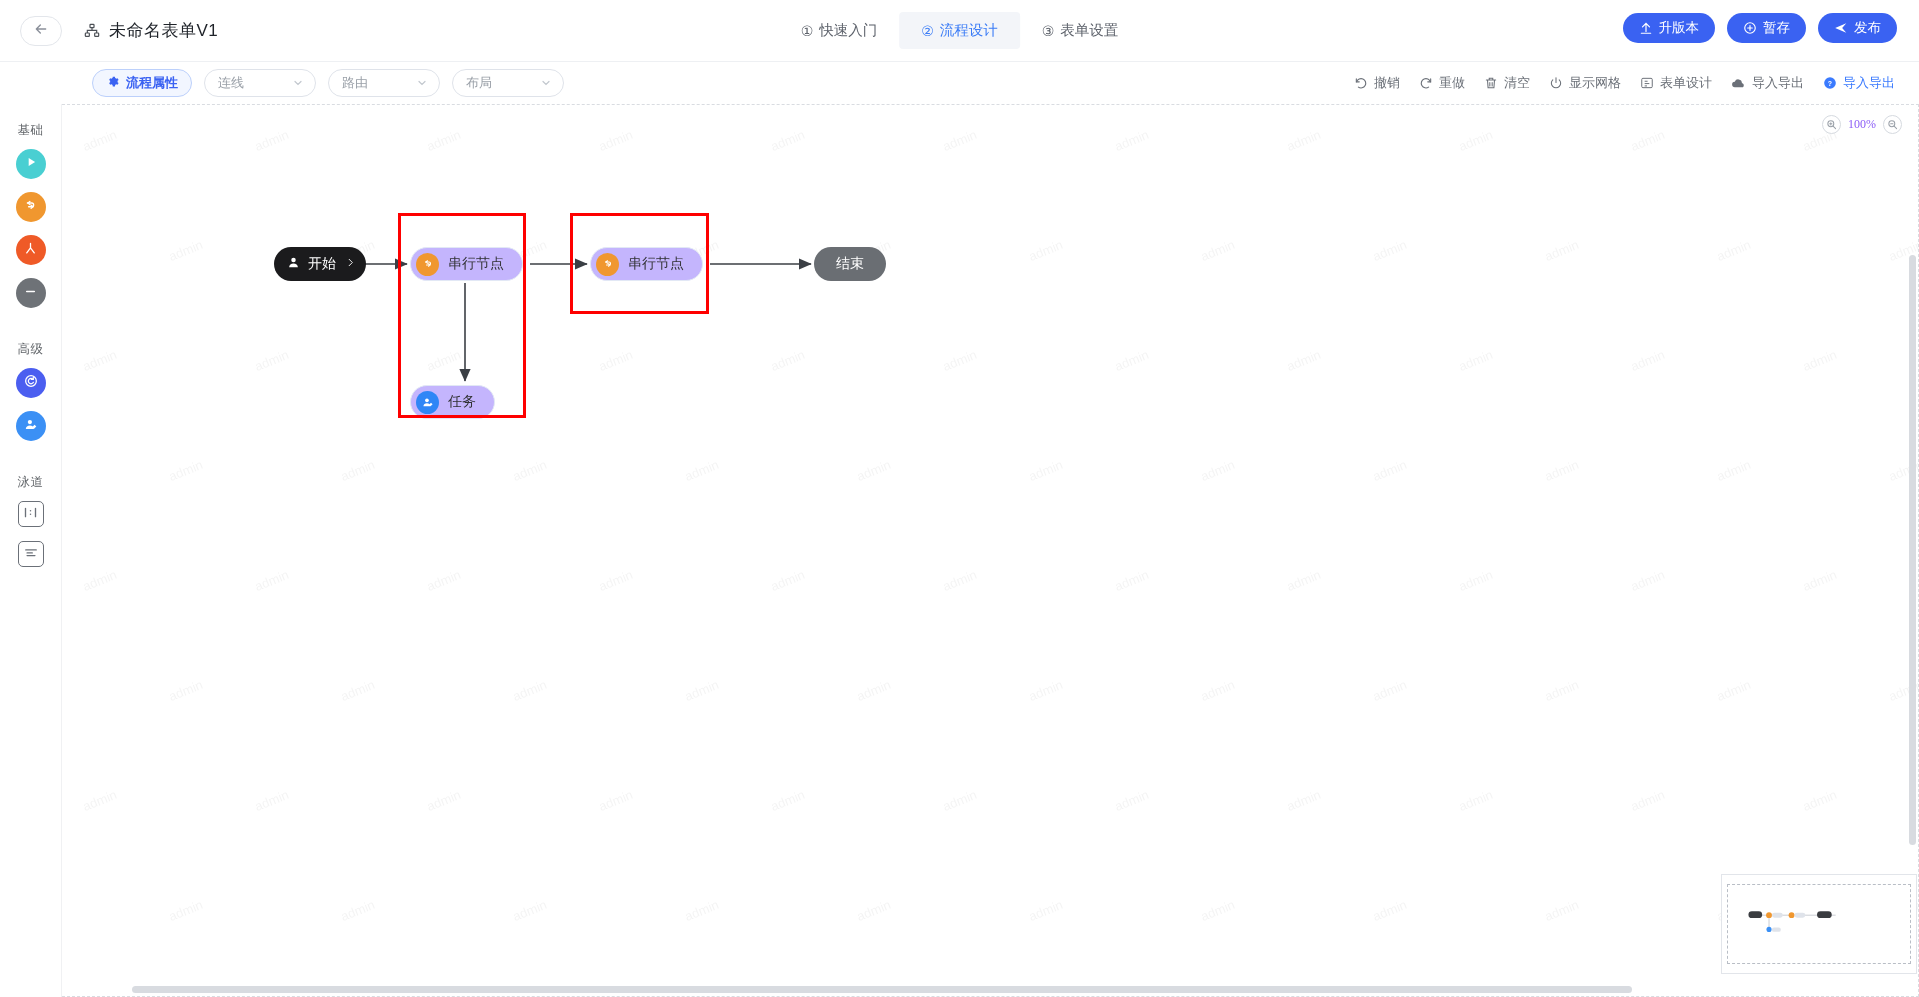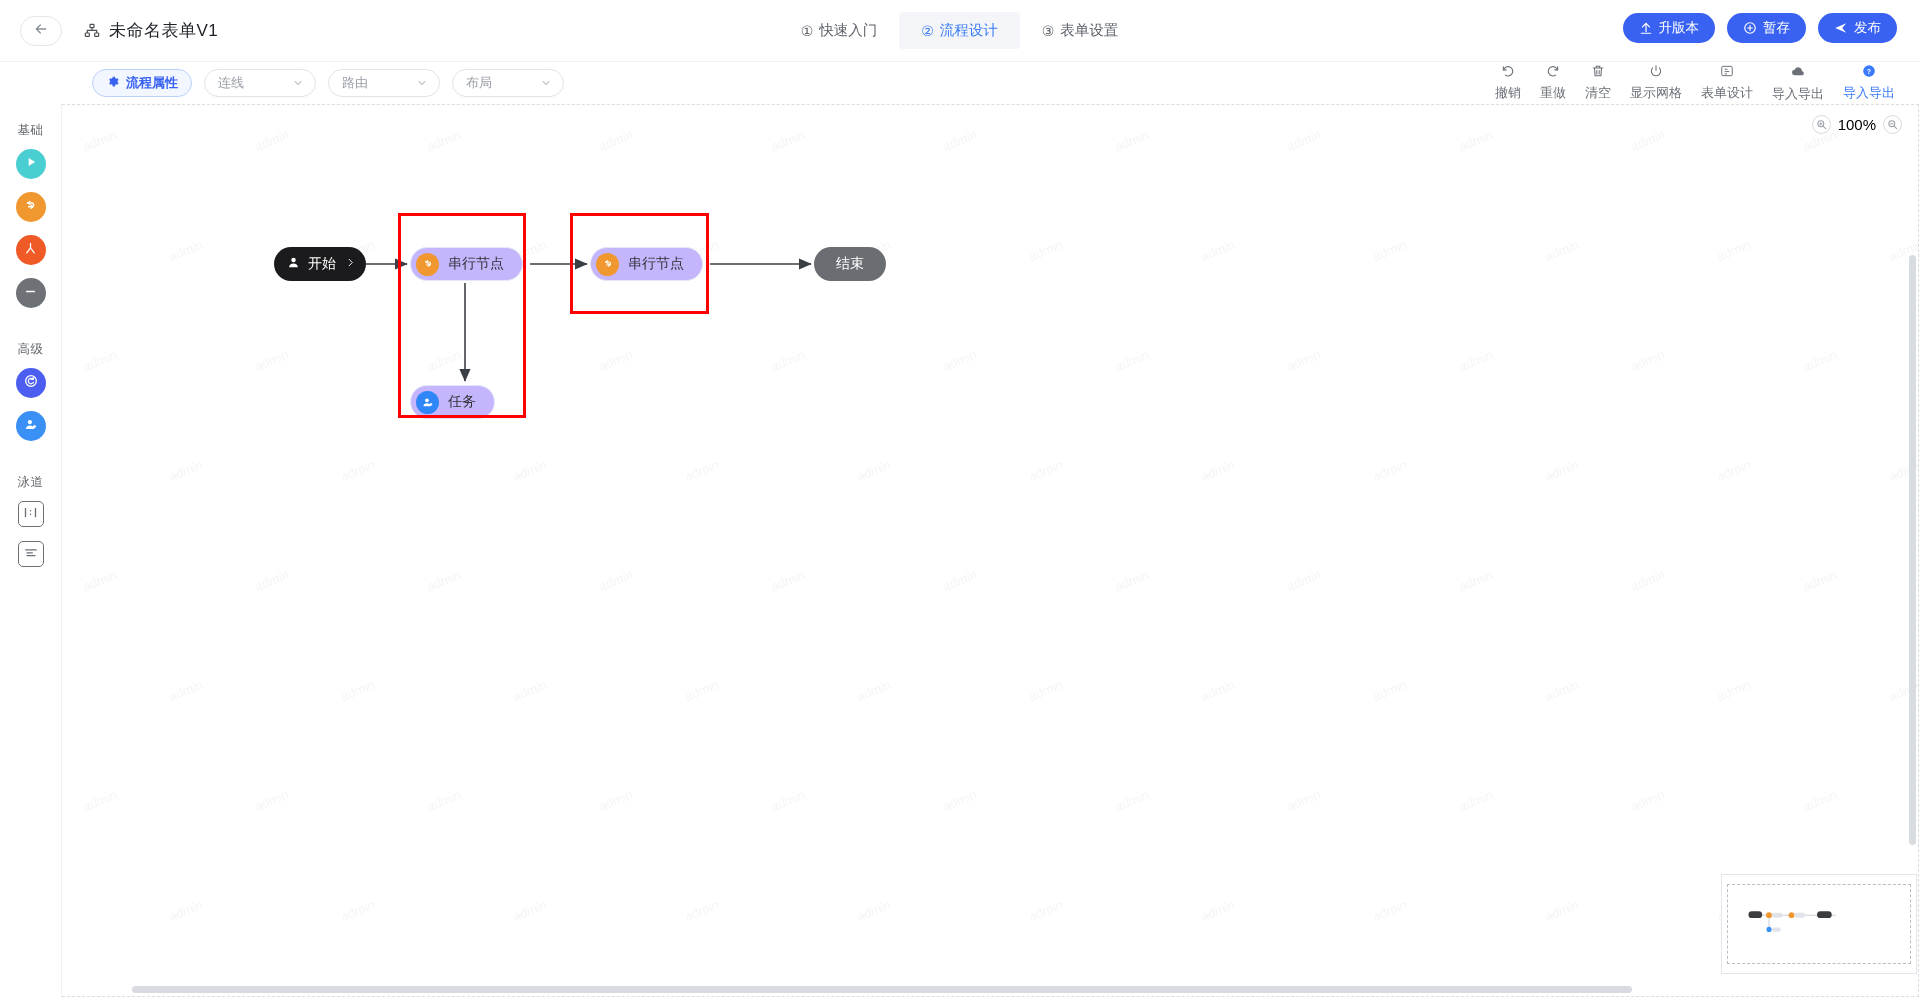--- a/index.html
+++ b/index.html
@@ -68,21 +68,21 @@
   .chip.select { width: 112px; justify-content: space-between; padding: 0 11px 0 13px; }
   .chip.select .cv { color:#9aa0a8; }
   .chev { color: #c2c7ce; display: flex; }
 
   .tb-right {
     margin-left: auto; margin-right: 24px;
     display: flex; align-items: center; gap: 19px;
   }
   .tb-item {
     display: flex; align-items: center; gap: 6px;
-    font-size: 13px; color: #6b7078; cursor: pointer; white-space: nowrap; flex-direction: column;
+    font-size: 13px; color: #6b7078; cursor: pointer; white-space: nowrap;
   }
   .tb-item.link { color: #3a7afe; }
   .tb-item svg { display: block; }
 
   
   .sidebar {
     position: absolute; left: 0; top: 104px; width: 62px; height: 893px;
     background: #fff; display: flex; flex-direction: column; align-items: center;
     padding-top: 14px; z-index: 12; border-right: 1px solid #f0f1f3;
   }
@@ -123,21 +123,21 @@
 
   .zoom-ctl {
     position: absolute; right: 16px; top: 10px;
     display: flex; align-items: center; gap: 7px; z-index: 6;
   }
   .zoom-btn {
     width: 19px; height: 19px; border-radius: 50%; border: 1px solid #d6dae0;
     background: #fff; color: #9aa0a8; cursor: pointer;
     display: flex; align-items: center; justify-content: center;
   }
-  .zoom-label { font-size: 15px; color: #000000; }
+  .zoom-label { font-size: 12px; color: #8b5cf6; font-family: Liberation Serif, serif; }
 
   
   .flow { position: absolute; left: 0; top: 0; width: 100%; height: 100%; }
   .node {
     position: absolute; display: flex; align-items: center;
     height: 34px; border-radius: 17px; white-space: nowrap; cursor: pointer;
   }
   .node-start {
     background: #1b1b1d; color: #fff; padding: 0 10px 0 12px; gap: 7px;
     font-size: 14px;

